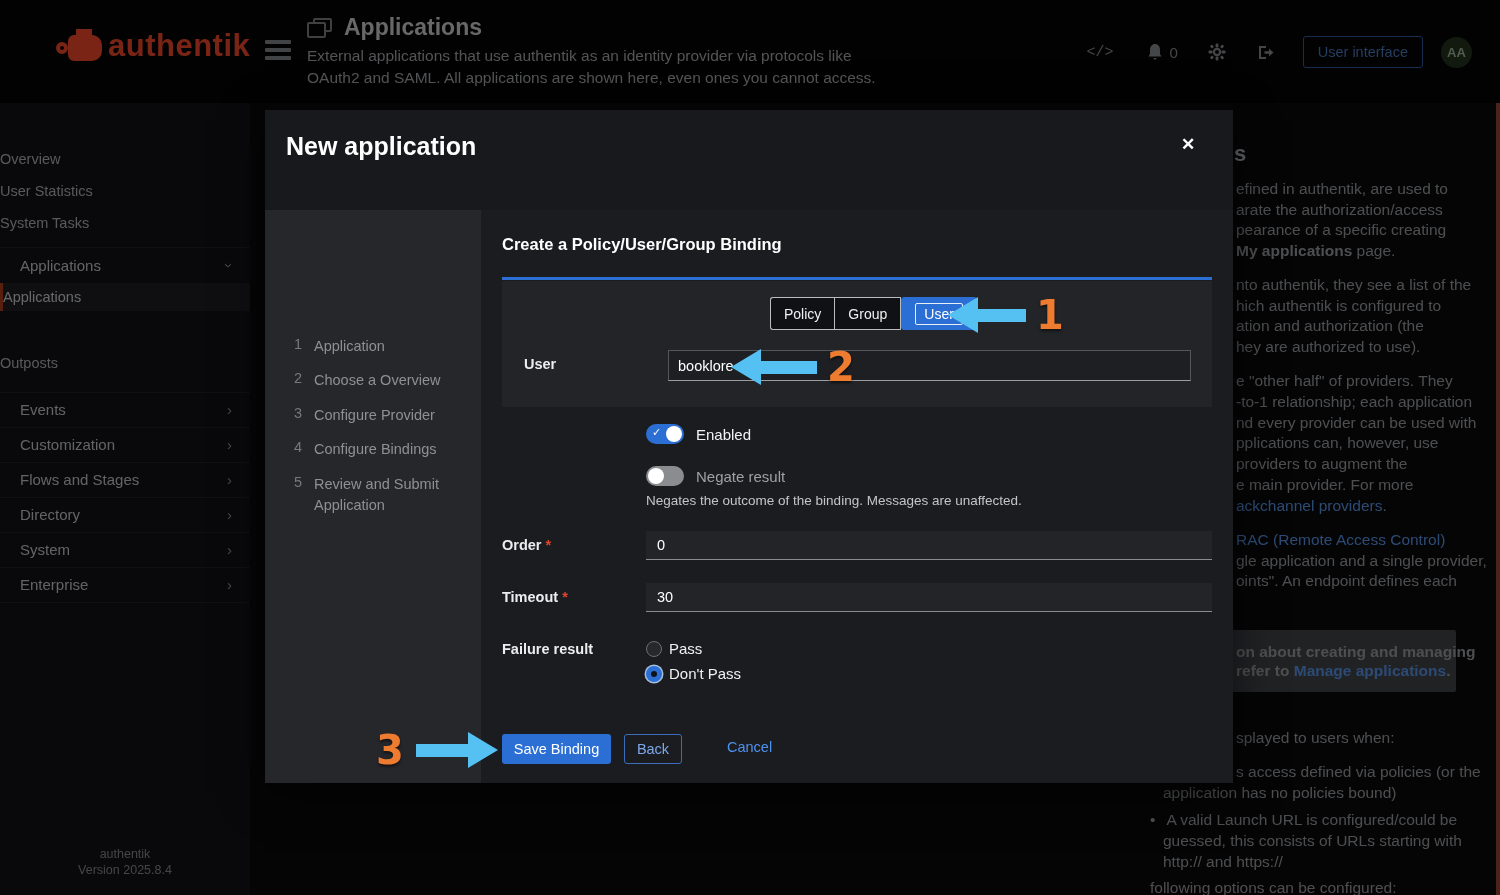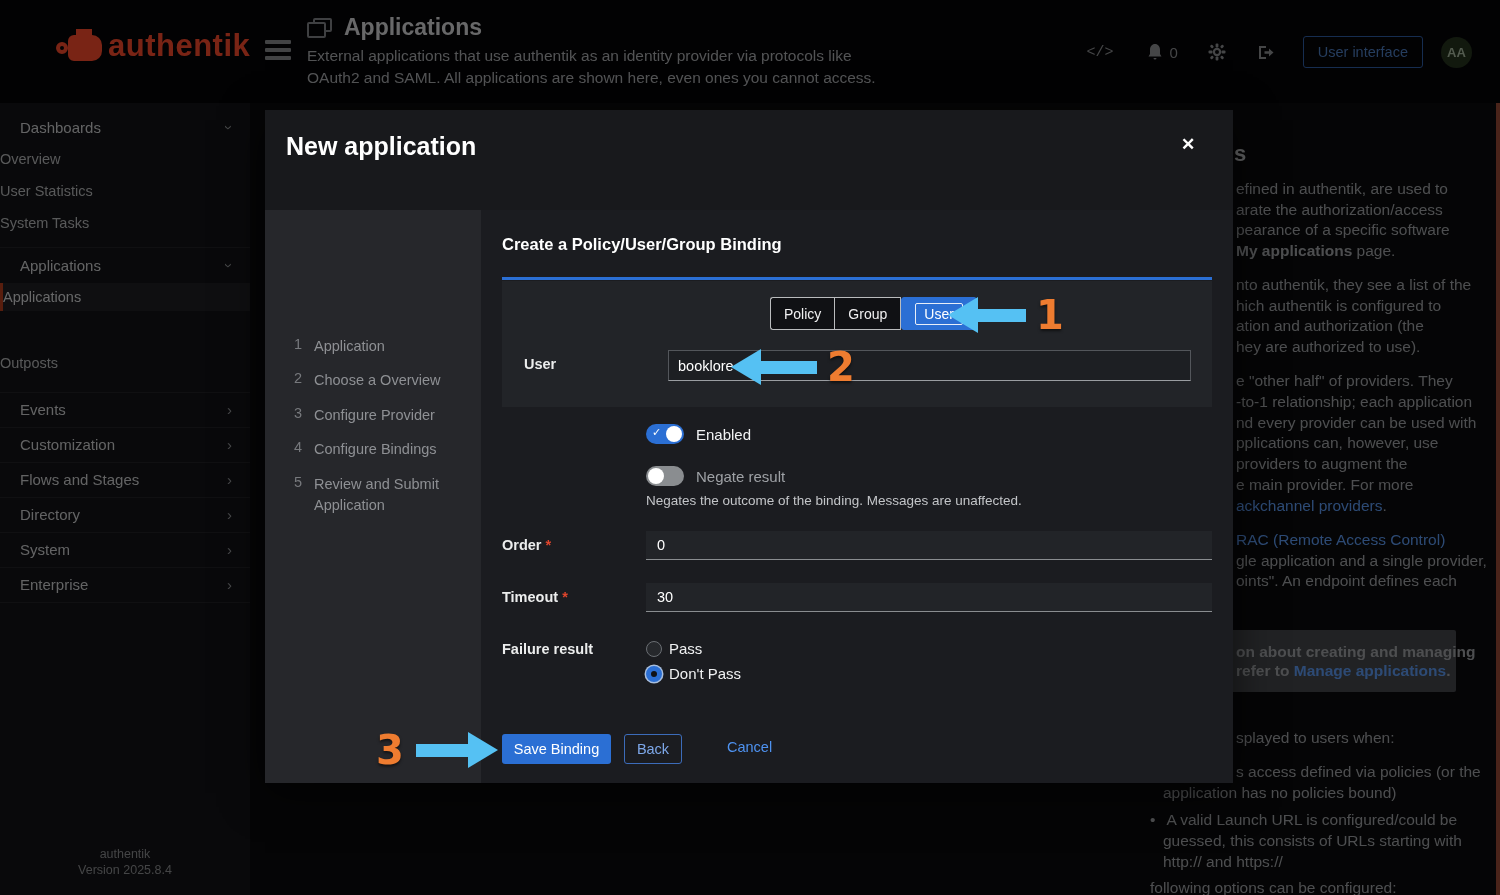--- a/index.html
+++ b/index.html
@@ -168,24 +168,20 @@
       <svg width="19" height="17" viewBox="0 0 19 17" style="margin-right:26px;">
         <path d="M1 2 L8 2 L8 4 L3 4 L3 13 L8 13 L8 15 L1 15 Z" fill="#909295"></path>
         <path d="M11 4.5 L15.5 8.5 L11 12.5 L11 9.7 L6.5 9.7 L6.5 7.3 L11 7.3 Z" fill="#909295"></path>
       </svg>
       <button class="ui-btn" style="margin-right:18px;text-align:center;">User interface</button>
       <div class="avatar">AA</div>
     </div>
   </div>
 
   <div id="sidebar" class="abs">
-    <div class="side-section" style="top:7px;">
-      <span>Dashboards</span>
-      <span class="side-chevron chev-down">›</span>
-    </div>
     <div class="side-item" style="top:42px;">Overview</div>
     <div class="side-item" style="top:74px;">User Statistics</div>
     <div class="side-item" style="top:106px;">System Tasks</div>
 
     <div class="side-divider" style="top:144px;"></div>
     <div class="side-section" style="top:145px;">
       <span>Applications</span>
       <span class="side-chevron chev-down">›</span>
     </div>
     <div class="side-item active" style="top:180px;">Applications</div>
@@ -225,21 +221,21 @@
 
     <div class="side-footer abs" style="top:744px;">authentik</div>
     <div class="side-footer abs" style="top:760px;">Version 2025.8.4</div>
   </div>
 
   <div id="infobox" class="abs"></div>
   <div id="docs-lines">
       <div class="doc-line doc-h" style="left: 1234px; top: 141px;"><span>s</span></div>
       <div class="doc-line" style="left: 1236px; top: 180px;"><span>efined in authentik, are used to</span></div>
       <div class="doc-line" style="left: 1236px; top: 201px;"><span>arate the authorization/access</span></div>
-      <div class="doc-line" style="left: 1236px; top: 221px;"><span>pearance of a specific software</span></div>
+      <div class="doc-line" style="left: 1236px; top: 221px;"><span>pearance of a specific creating</span></div>
       <div class="doc-line" style="left: 1236px; top: 242px;"><span class="bold">My applications</span><span> page.</span></div>
       <div class="doc-line" style="left: 1236px; top: 276px;"><span>nto authentik, they see a list of the</span></div>
       <div class="doc-line" style="left: 1236px; top: 297px;"><span>hich authentik is configured to</span></div>
       <div class="doc-line" style="left: 1236px; top: 317px;"><span>ation and authorization (the</span></div>
       <div class="doc-line" style="left: 1236px; top: 338px;"><span>hey are authorized to use).</span></div>
       <div class="doc-line" style="left: 1236px; top: 372px;"><span>e "other half" of providers. They</span></div>
       <div class="doc-line" style="left: 1236px; top: 393px;"><span>-to-1 relationship; each application</span></div>
       <div class="doc-line" style="left: 1236px; top: 414px;"><span>nd every provider can be used with</span></div>
       <div class="doc-line" style="left: 1236px; top: 434px;"><span>pplications can, however, use</span></div>
       <div class="doc-line" style="left: 1236px; top: 455px;"><span>providers to augment the</span></div>

